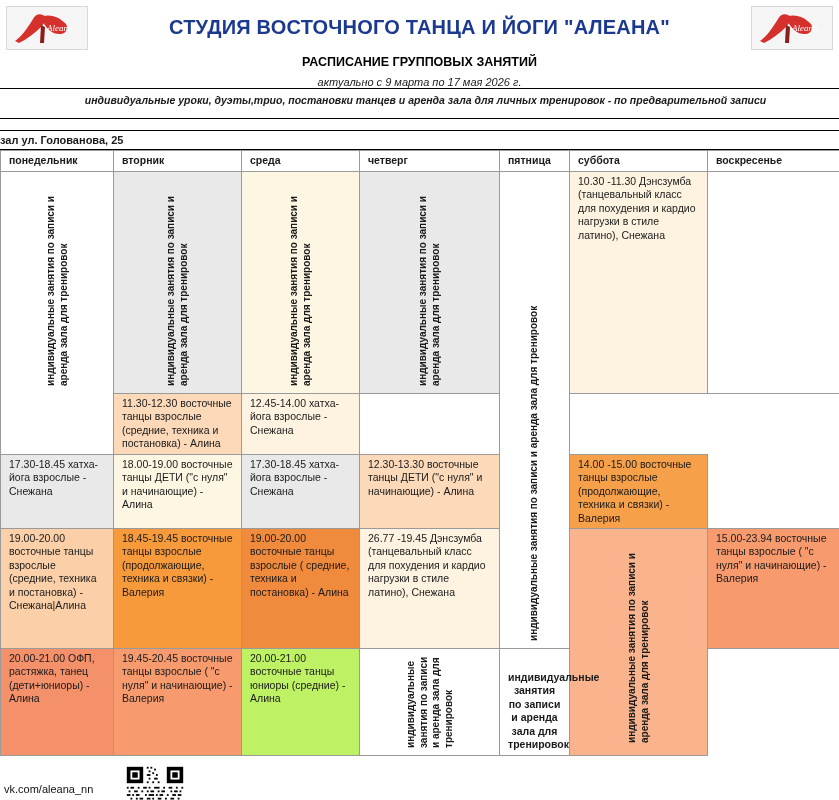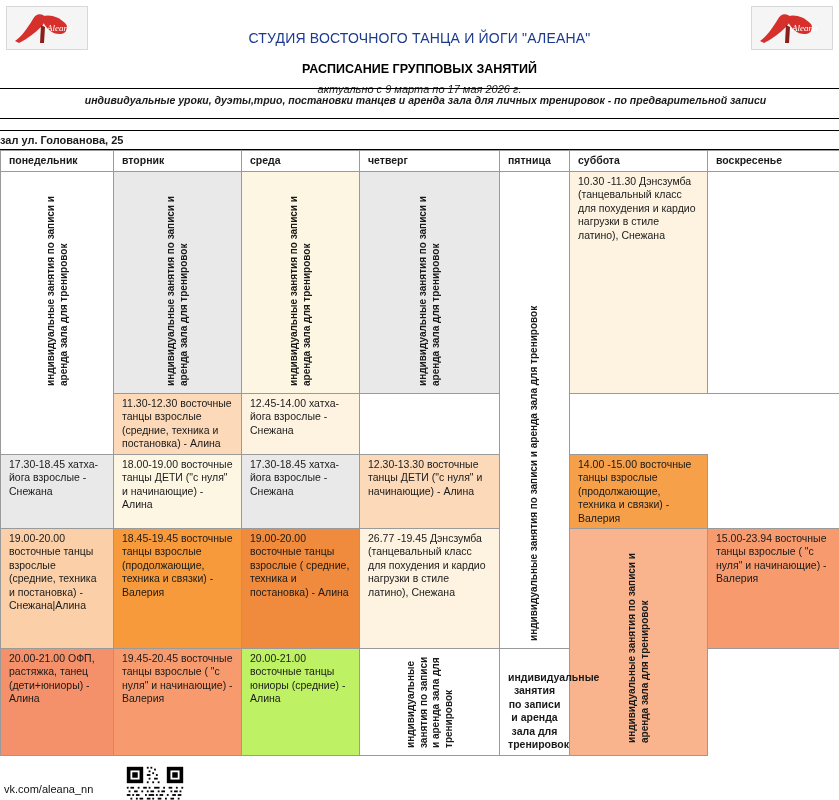--- a/index.html
+++ b/index.html
@@ -25,24 +25,24 @@
     background:#f3f3f3;
     border:1px solid #d8d8d8;
     overflow:hidden;
   }
   .logo.left{left:6px;}
   .logo.right{right:6px;}
   .logo svg{display:block;}
 
   .title-main{
     text-align:center;
-    font-weight:normal;
-    font-size:14px;
+    font-weight:bold;
+    font-size:20px;
     color:#1b3a8f;
-    padding-top:30px;
+    padding-top:16px;
     letter-spacing:.2px;
   }
   .title-sub{
     text-align:center;
     font-weight:bold;
     font-size:12.5px;
     color:#000;
     padding-top:16px;
   }
   .title-dates{

